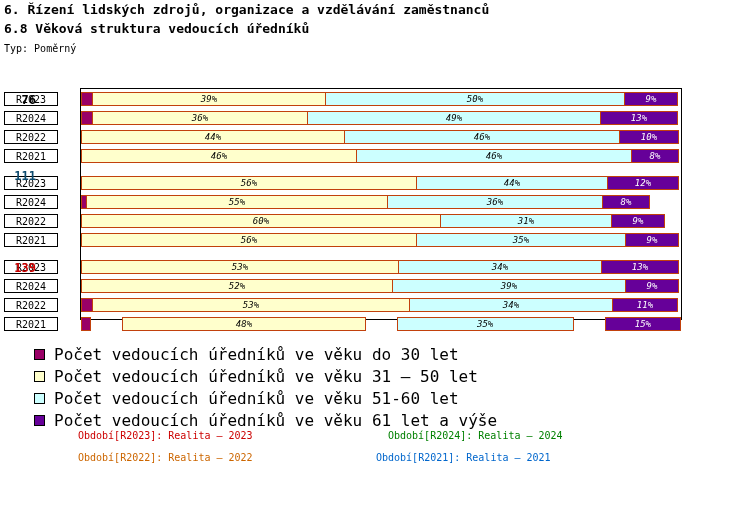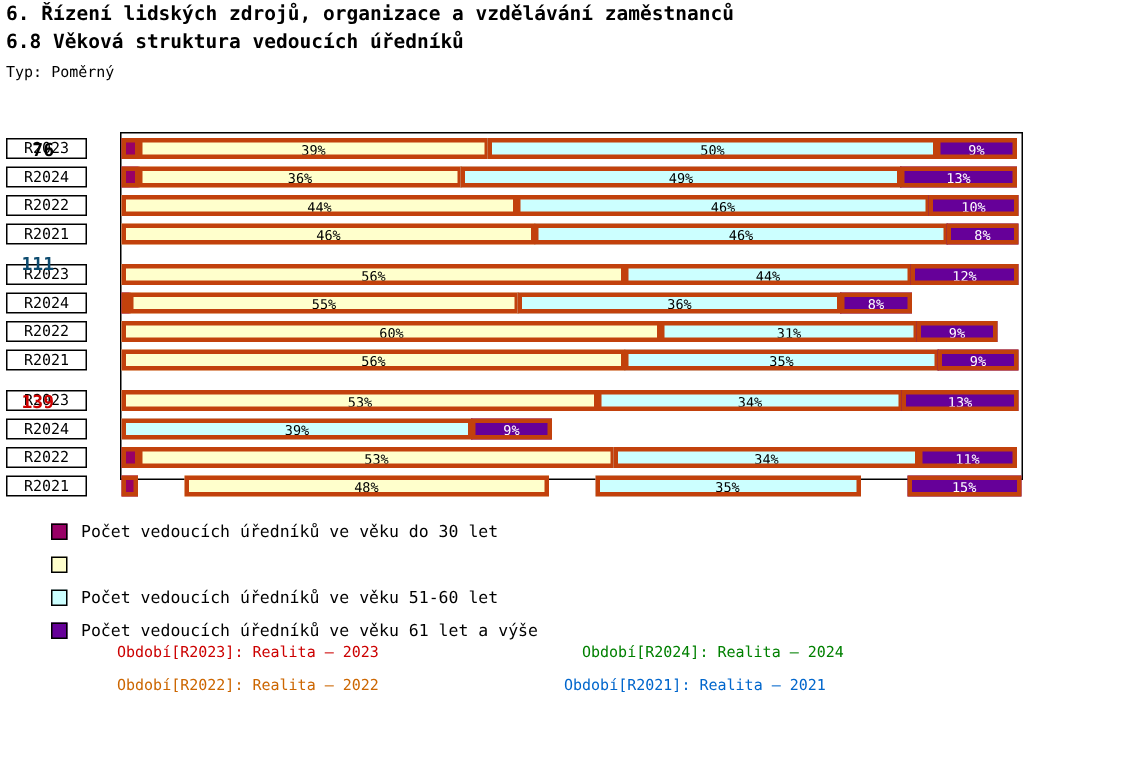--- a/index.html
+++ b/index.html
@@ -90,28 +90,29 @@
     position: absolute;
     left: 1px;
     top: 0;
     height: 14px;
     box-sizing: border-box;
     display: flex;
   }
   .seg {
     height: 14px;
     box-sizing: border-box;
-    border: 3px solid #c2410c;
+    border: 1px solid #c2410c;
     margin-left: -1px;
     position: relative;
     text-align: center;
     line-height: 12px;
     font-size: 9px;
     overflow: hidden;
     white-space: nowrap;
+    font-style: italic;
   }
   .seg:first-child { margin-left: 0; }
   .c0 { background: #990066; color: #ffffff; }
   .c1 { background: #ffffcc; color: #000000; }
   .c2 { background: #ccffff; color: #000000; }
   .c3 { background: #660099; color: #ffffff; }
 
   
   .legend {
     position: absolute;
@@ -124,21 +125,21 @@
     align-items: center;
   }
   .swatch {
     width: 11px;
     height: 11px;
     border: 1px solid #000;
     box-sizing: border-box;
     margin-right: 9px;
   }
   .legend-text {
-    font-size: 11px;
+    font-size: 16px;
     white-space: nowrap;
   }
 
   
   .notes {
     position: absolute;
     left: 78px;
     top: 430px;
     width: 600px;
   }
@@ -202,21 +203,21 @@
         <div class="bar" style="width: 600px;">
           <div class="seg c1" style="width: 336px;">56%</div>
           <div class="seg c2" style="width: 192px;">44%</div>
           <div class="seg c3" style="width: 72px;">12%</div>
         </div>
       </div>
       <div class="row" style="top: 107px;">
         <div class="row-label">R2024</div>
         <div class="bar" style="width: 600px;">
           <div class="seg c0" style="width: 6px;"></div>
-          <div class="seg c1" style="width: 260px;">55%</div>
+          <div class="seg c1" style="width: 302px;">55%</div>
           <div class="seg c2" style="width: 216px;">36%</div>
           <div class="seg c3" style="width: 48px;">8%</div>
         </div>
       </div>
       <div class="row" style="top: 126px;">
         <div class="row-label">R2022</div>
         <div class="bar" style="width: 600px;">
           <div class="seg c1" style="width: 360px;">60%</div>
           <div class="seg c2" style="width: 172px;">31%</div>
           <div class="seg c3" style="width: 54px;">9%</div>
@@ -235,20 +236,21 @@
         <div class="row-label">R2023</div>
         <div class="bar" style="width: 600px;">
           <div class="seg c1" style="width: 318px;">53%</div>
           <div class="seg c2" style="width: 204px;">34%</div>
           <div class="seg c3" style="width: 78px;">13%</div>
         </div>
       </div>
       <div class="row" style="top: 191px;">
         <div class="row-label">R2024</div>
         <div class="bar" style="width: 600px;">
+          <div class="seg c1" style="width: 312px;">52%</div>
           <div class="seg c2" style="width: 234px;">39%</div>
           <div class="seg c3" style="width: 54px;">9%</div>
         </div>
       </div>
       <div class="row" style="top: 210px;">
         <div class="row-label">R2022</div>
         <div class="bar" style="width: 600px;">
           <div class="seg c0" style="width: 12px;"></div>
           <div class="seg c1" style="width: 318px;">53%</div>
           <div class="seg c2" style="width: 204px;">34%</div>
@@ -268,20 +270,21 @@
     </div>
 </div>
 
 <div class="legend">
   <div class="legend-row">
     <span class="swatch c0"></span>
     <span class="legend-text">Počet vedoucích úředníků ve věku do 30 let</span>
   </div>
   <div class="legend-row">
     <span class="swatch c1"></span>
+    <span class="legend-text">Počet vedoucích úředníků ve věku 31 – 50 let</span>
   </div>
   <div class="legend-row">
     <span class="swatch c2"></span>
     <span class="legend-text">Počet vedoucích úředníků ve věku 51-60 let</span>
   </div>
   <div class="legend-row">
     <span class="swatch c3"></span>
     <span class="legend-text">Počet vedoucích úředníků ve věku 61 let a výše</span>
   </div>
 </div>

